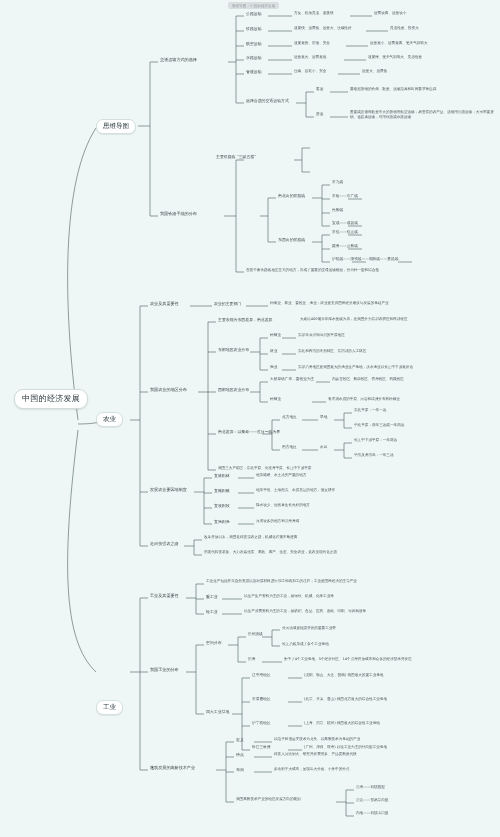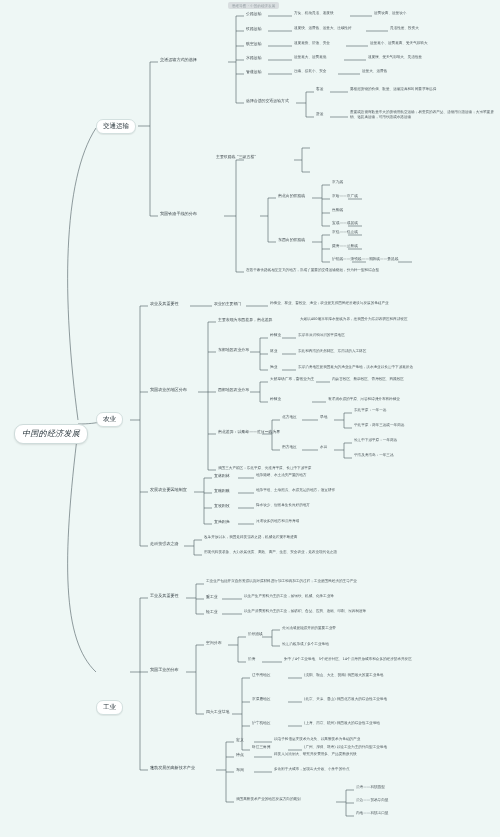--- a/index.html
+++ b/index.html
@@ -252,26 +252,26 @@
       <path d="M254 757 L 272 757"></path>
       <path d="M254 772 L 272 772"></path>
       <path d="M336 802 L 346 802"></path>
       <path d="M346 790 L 346 816"></path>
       <path d="M346 790 L 354 790"></path>
       <path d="M346 803 L 354 803"></path>
       <path d="M346 816 L 354 816"></path>
     </g>
   </svg>
 
-  <div class="node n-root" style="left:14px;top:424px;font-style:italic;">
+  <div class="node n-root" style="left:14px;top:389px;">
     <span>中国的经济发展</span>
   </div>
 
   <div class="node n-l1" style="left:96px;top:119px;">
-    <span>交通运输</span>
+    <span>思维导图</span>
   </div>
 
   <div class="node n-l2" style="left:160px;top:58px;">
     <span>交通运输方式的选择</span>
   </div>
 
   <div class="node n-l3" style="left:246px;top:12px;"><span>公路运输</span></div>
   <div class="node n-leaf" style="left:294px;top:12px;"><span>方便、机动灵活、速度快</span></div>
   <div class="node n-leaf" style="left:374px;top:12px;"><span>运费较高、运量较小</span></div>
 

